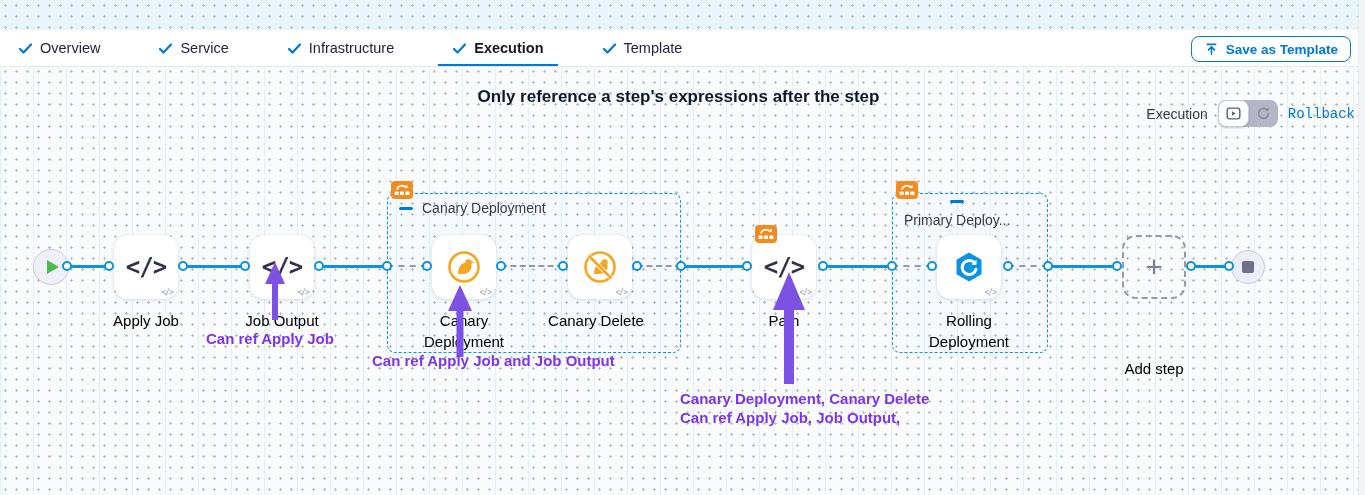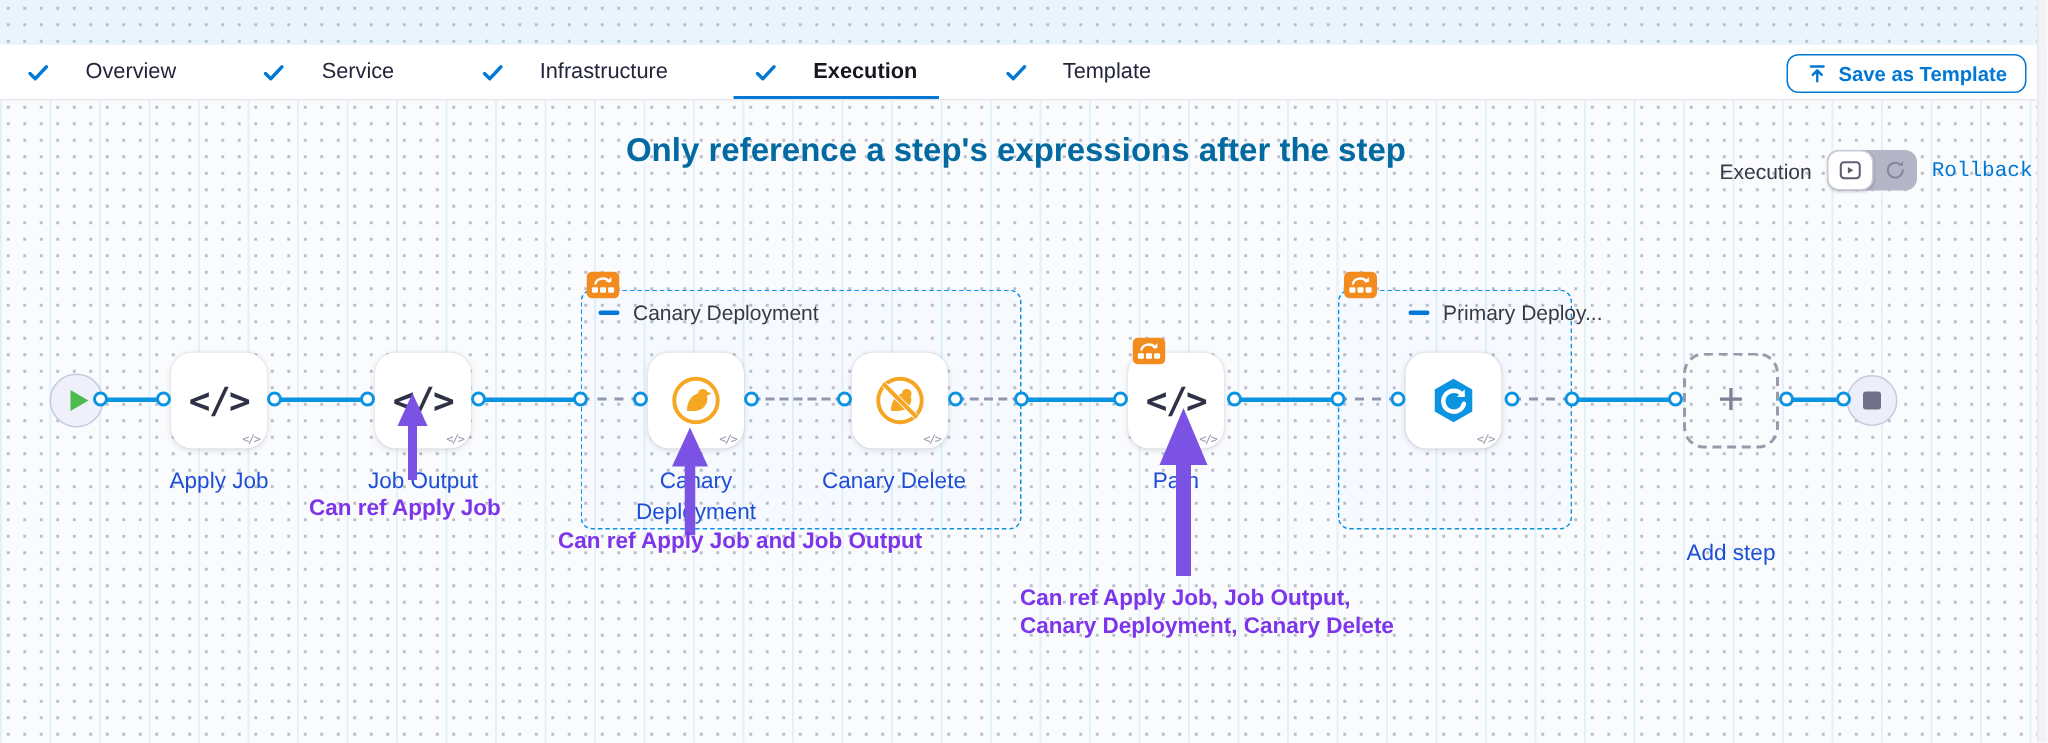--- a/index.html
+++ b/index.html
@@ -19,39 +19,39 @@
     background-image: radial-gradient(circle, #a9c4d4 1px, transparent 1.2px);
     background-size: 11px 11px;
   }
 
   
   .tabbar {
     position:absolute; left:0; top:30px; width:1365px; height:37px;
     background:#ffffff; border-bottom:1px solid #e6e7ea;
     display:flex; align-items:center; padding-left:18px; gap:58px;
   }
-  .tab { display:flex; align-items:center; gap:24px; height:100%; position:relative; cursor:pointer; }
+  .tab { display:flex; align-items:center; gap:7px; height:100%; position:relative; cursor:pointer; }
   .tab-label { font-size:14.5px; color:#23263a; }
   .tab.active .tab-label { font-weight:bold; color:#16181f; }
   .tab.active::after {
     content:""; position:absolute; left:-14px; right:-14px; bottom:0; height:2.5px; background:#0278d5;
   }
   .savebtn {
     position:absolute; right:14px; top:6px; height:26px;
     border:1.5px solid #0278d5; border-radius:8px; background:#fff;
     color:#0278d5; font-size:13.5px; font-weight:bold;
     display:flex; align-items:center; gap:7px; padding:0 12px; cursor:pointer;
   }
 
   
   .canvas { position:absolute; left:0; top:67px; width:1365px; height:428px; }
 
   .heading {
     position:absolute; left:50%; top:20px; transform:translateX(-51%);
-    font-size:22px; font-weight:bold; color:#0369a1; white-space:nowrap;
+    font-size:17px; font-weight:bold; color:#0f172a; white-space:nowrap;
   }
 
   .modebar { position:absolute; right:10px; top:33px; display:flex; align-items:center; gap:10px; }
   .modebar-label { font-size:14px; color:#383946; }
   .toggle { width:60px; height:27px; background:#b4b6c7; border-radius:8px; display:flex; cursor:pointer; }
   .toggle-seg-left {
     width:31px; height:27px; background:#ffffff; border:1px solid #c9cbd8; border-radius:8px;
     display:flex; align-items:center; justify-content:center; box-shadow:0 1px 2px rgba(0,0,0,.18);
   }
   .toggle-seg-right { flex:1; display:flex; align-items:center; justify-content:center; }
@@ -72,21 +72,21 @@
   .node .corner {
     position:absolute; right:5px; bottom:2px; font-size:8px; color:#9a9cb0;
     font-family:"DejaVu Sans Mono", monospace; letter-spacing:-1px;
   }
   .code-glyph {
     font-size:24px; font-weight:bold; color:#2f3247; letter-spacing:-1px;
     font-family:"DejaVu Sans Mono", monospace;
   }
   .node-label {
     position:absolute; top:243px; width:120px; text-align:center;
-    font-size:15px; color:#1d4ed8; line-height:1.4;
+    font-size:15px; color:#000000; line-height:1.4;
   }
   .group {
     position:absolute; top:126px; height:160px; border:1.5px dashed #0a93e1;
     border-radius:8px; background:rgba(10,147,225,0.015);
   }
   .group-header { position:absolute; display:flex; align-items:center; gap:9px; }
   .minus-icon { width:14px; height:3px; background:#0278d5; border-radius:2px; cursor:pointer; }
   .group-title { font-size:14px; color:#383946; white-space:nowrap; }
   .badge { position:absolute; width:22px; height:18px; }
 
@@ -193,21 +193,21 @@
   <div class="edge-dashed" style="left:1008px;width:40px;"></div>
   <div class="edge-solid" style="left:1048px;width:69px;"></div>
   <div class="edge-solid" style="left:1191px;width:38px;"></div>
 
   <div class="group" style="left:387px;width:294px;"></div>
   <div class="group-header" style="left:399px;top:133px;">
     <div class="minus-icon"></div>
     <span class="group-title">Canary Deployment</span>
   </div>
   <div class="group" style="left:892px;width:156px;"></div>
-  <div class="group-header" style="left:939px;top:133px;">
+  <div class="group-header" style="left:904px;top:133px;flex-direction:column;">
     <div class="minus-icon"></div>
     <span class="group-title">Primary Deploy...</span>
   </div>
 
   <svg class="badge" style="left:391px;top:114px;" viewBox="0 0 22 18">
     <rect x="0" y="0" width="22" height="18" rx="4" fill="#f28c1e"></rect>
     <path d="M6 8a5 4.4 0 0 1 9-1.4" fill="none" stroke="#fff" stroke-width="1.6" stroke-linecap="round"></path>
     <path d="M16.6 3.6v3.4h-3.4z" fill="#fff"></path>
     <rect x="3.6" y="10.5" width="4" height="3.6" rx="0.7" fill="#fff"></rect>
     <rect x="9" y="10.5" width="4" height="3.6" rx="0.7" fill="#fff"></rect>
@@ -279,20 +279,21 @@
   <div class="node-label" style="left:724px;">Path</div>
 
   <div class="node" style="left:937px;">
     <svg width="40" height="40" viewBox="0 0 40 40">
       <path d="M20 5.5l12.5 7.2v14.6L20 34.5 7.5 27.3V12.7z" fill="#0a93e1"></path>
       <path d="M25.8 16.2a7 7 0 1 0 1.2 6" fill="none" stroke="#ffffff" stroke-width="3" stroke-linecap="round"></path>
       <path d="M27.5 12.5v5.2h-5.2z" fill="#ffffff"></path>
     </svg>
     <span class="corner">&lt;/&gt;</span>
   </div>
+  <div class="node-label" style="left:909px;">Rolling Deployment</div>
 
   <div class="addstep">
     <span class="plus-glyph">+</span>
   </div>
   <div class="node-label" style="left:1094px;margin-top:48px;">Add step</div>
 
   <div class="port" style="left:62px;"></div>
   <div class="port" style="left:104px;"></div>
   <div class="port" style="left:178px;"></div>
   <div class="port" style="left:240px;"></div>
@@ -322,19 +323,19 @@
     <path d="M14 0L26 26H2z" fill="#7c52e5"></path>
   </svg>
   <svg class="arrow" style="left:771px;top:205px;" width="36" height="112" viewBox="0 0 36 112">
     <rect x="13" y="32" width="10" height="80" fill="#7c52e5"></rect>
     <path d="M18 0L34 38H2z" fill="#7c52e5"></path>
   </svg>
 
   <div class="ann-text" style="left:206px;top:263px;">Can ref Apply Job</div>
   <div class="ann-text" style="left:372px;top:285px;">Can ref Apply Job and Job Output</div>
   <div class="ann-text" style="left:680px;top:323px;">
+    <div>Canary Deployment, Canary Delete</div>
     <div>Can ref Apply Job, Job Output,</div>
-    <div>Canary Deployment, Canary Delete</div>
   </div>
 
 </div>
 
 <div class="scrolltrack"></div>
 
 </body></html>

